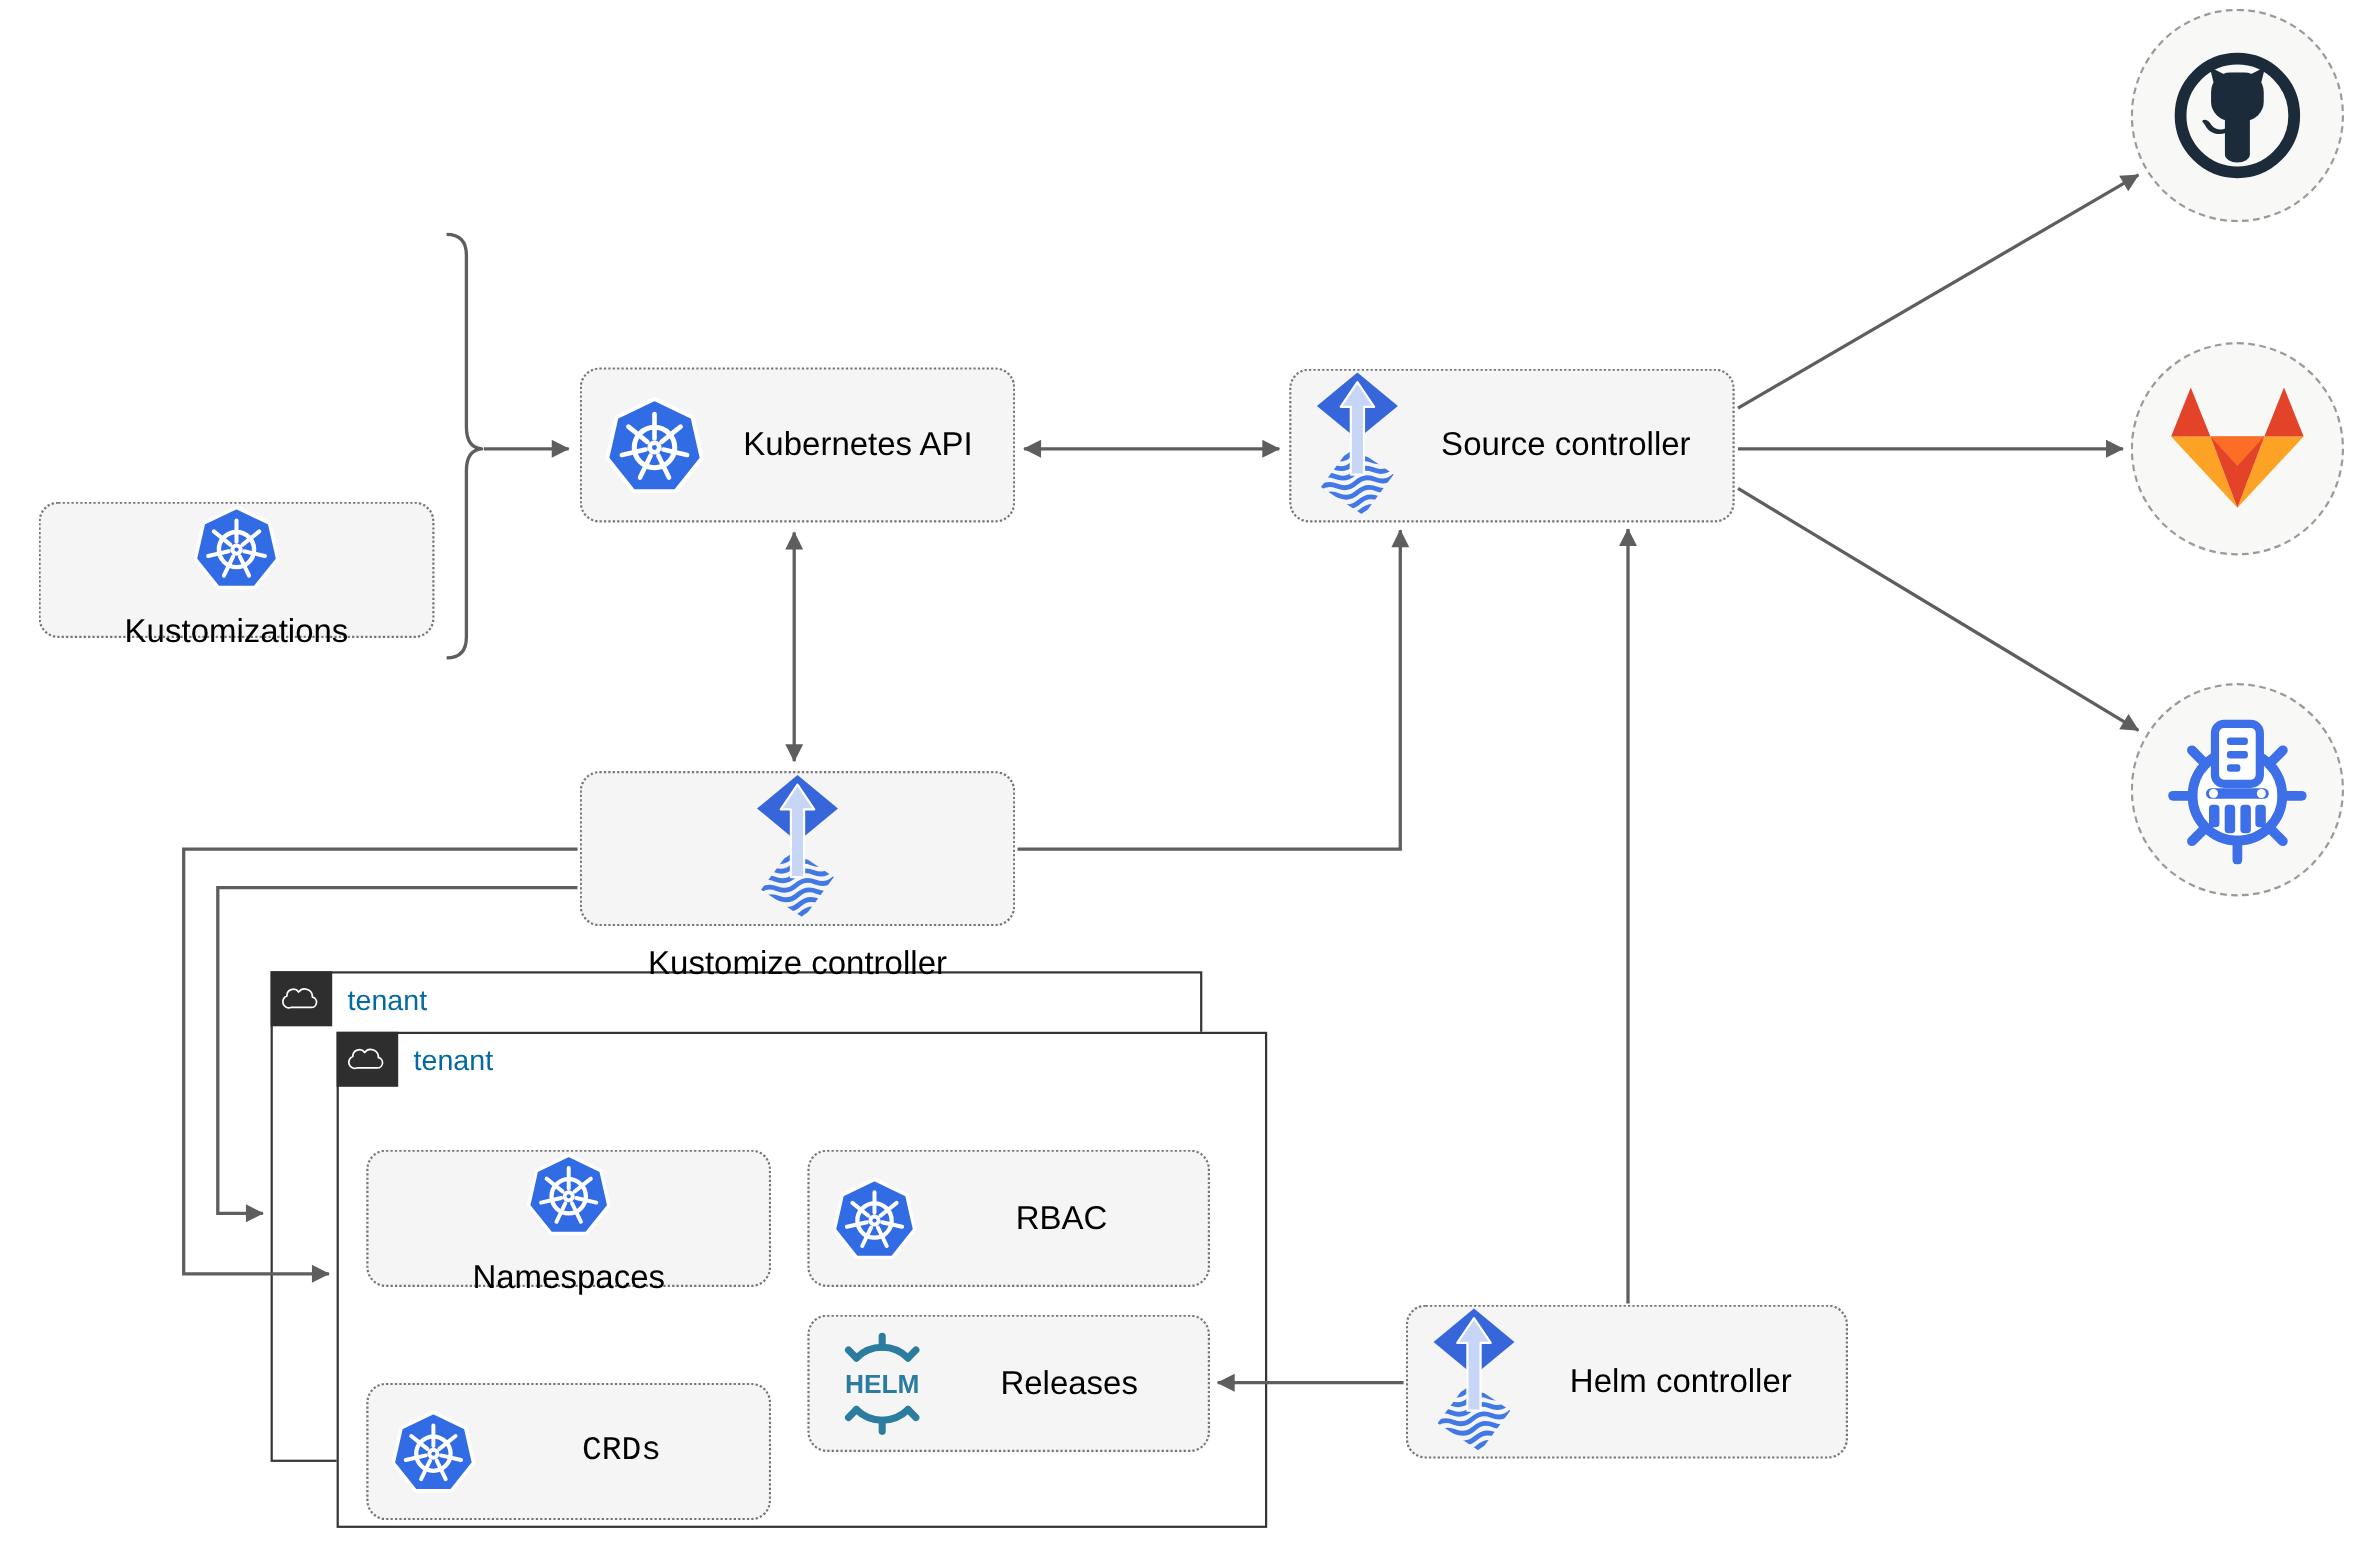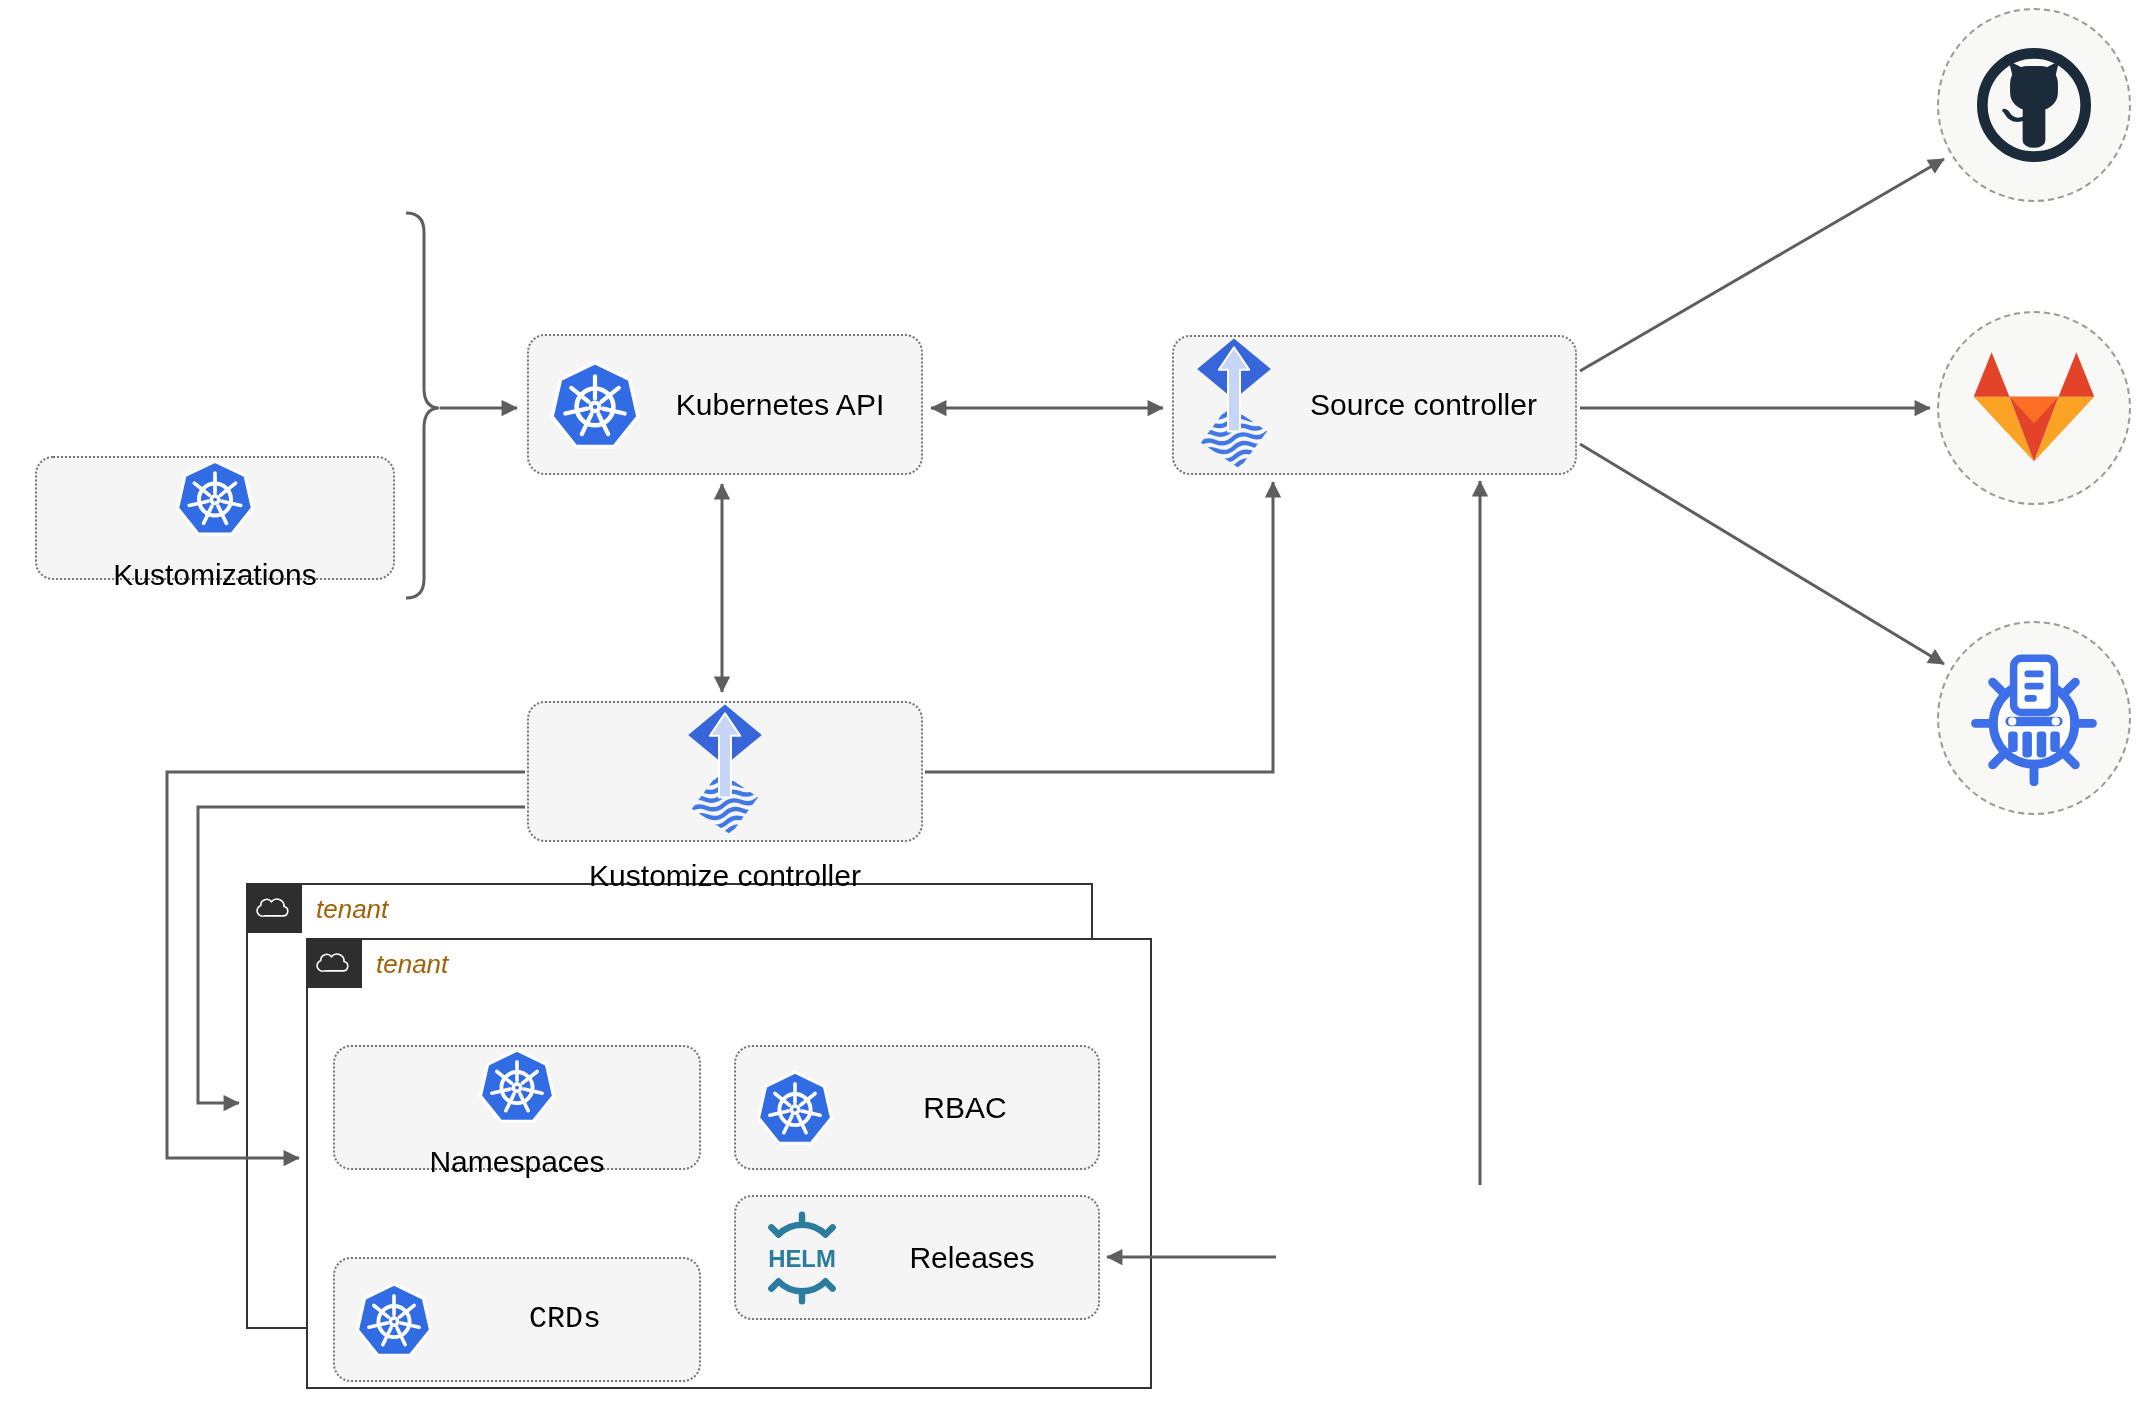--- a/index.html
+++ b/index.html
@@ -9,21 +9,21 @@
   .node{position:absolute;display:flex;align-items:center;box-sizing:border-box;
         background:#F5F5F5;border:2px dotted #757575;border-radius:18px;
         padding:0 20px;gap:18px;z-index:4;}
   .node-label{flex:1;text-align:center;font-size:30px;line-height:1.25;color:#000;}
   .icon{flex:0 0 auto;display:block;}
   
   .tenant{position:absolute;box-sizing:border-box;background:#ffffff;border:2px solid #343434;}
   .tenant-badge{position:absolute;left:-2px;top:-2px;width:56px;height:50px;background:#2E2E2E;
                 display:flex;align-items:center;justify-content:center;}
   .tenant-label{position:absolute;left:68px;top:0;height:48px;display:flex;align-items:center;
-                font-size:26px;color:#a16207;font-style:italic;}
+                font-size:26px;color:#0369a1;}
   
   .remote{position:absolute;width:194px;height:194px;border-radius:50%;box-sizing:border-box;
           background:#F8F8F6;border:2px dashed #9A9A9A;display:flex;align-items:center;
           justify-content:center;z-index:4;}
   
   .edges{position:absolute;inset:0;z-index:3;pointer-events:none;}
   .edge{stroke:#5E5E5E;stroke-width:3;fill:none;}
   .defs-holder{position:absolute;width:0;height:0;overflow:hidden;}
 </style>
 </head>
@@ -196,20 +196,26 @@
     <div class="node-label">Kubernetes API</div>
   </div>
 
   <div class="node" style="left:527px;top:701px;width:396px;height:141px;flex-direction:column;">
     <svg class="icon" width="80" height="136">
         <use href="#sym-flux"></use>
       </svg>
     <div class="node-label">Kustomize controller</div>
   </div>
 
+  <div class="node" style="left:1278px;top:1186px;width:402px;height:140px;">
+    <svg class="icon" width="80" height="136">
+        <use href="#sym-flux"></use>
+      </svg>
+    <div class="node-label">Helm controller</div>
+  </div>
 
   <div class="node" style="left:333px;top:1045px;width:368px;height:125px;flex-direction:column;">
     <svg class="icon" width="78" height="78">
         <use href="#sym-k8s"></use>
       </svg>
     <div class="node-label">Namespaces</div>
   </div>
 
   <div class="node" style="left:734px;top:1045px;width:366px;height:125px;">
     <svg class="icon" width="78" height="78">

